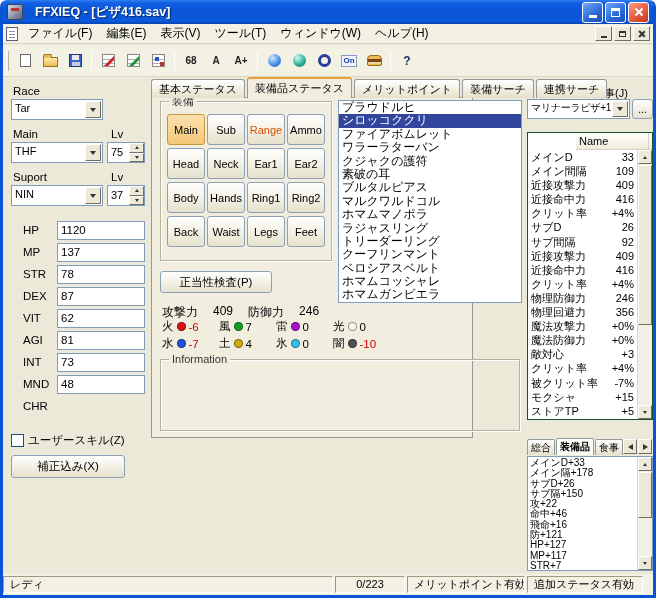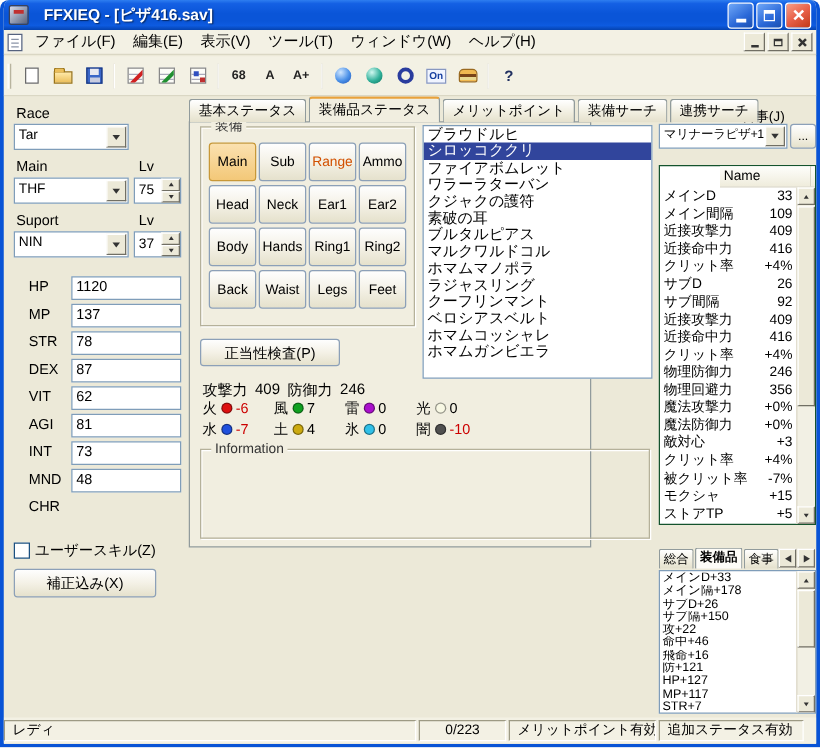--- a/index.html
+++ b/index.html
@@ -98,21 +98,21 @@
   .tabpanel { position:absolute; left:148px; top:97px; width:322px; height:341px; background:#F1EEE0; border:1px solid #919B9C;padding-left:12px; }
 
   .groupbox { position:absolute; border:1px solid #B5B19A; box-shadow:1px 1px 0 #FFF inset, 1px 1px 0 #FFF; }
   .group-label { position:absolute; top:-8px; left:8px; background:#F1EEE0; padding:0 3px; font-size:11px; color:#333; line-height:14px; }
   .equip-group { left:8px; top:3px; width:172px; height:160px; }
   .slot-grid { position:absolute; left:6px; top:12px; display:grid; grid-template-columns:repeat(4,38px); grid-auto-rows:31px; gap:3px 2px; }
   .slot { font-size:11px; }
   .slot.selected { background:linear-gradient(180deg,#FBE1B0,#F3C878); border-color:#C89838; }
   .slot.alert { color:#D25000; }
   .validate-btn { position:absolute; left:8px; top:173px; width:112px; height:22px; }
-  .atkdef { position:absolute; left:10px; top:206px; font-size:12px; display:flex; gap:6px; }
+  .atkdef { position:absolute; left:10px; top:206px; font-size:12px; display:flex; gap:15px; }
   .elem-grid { position:absolute; left:10px; top:222px; display:grid; grid-template-columns:repeat(4,57px); row-gap:4px; }
   .elem-cell { display:flex; align-items:center; gap:3px; height:13px; font-size:11.5px; }
   .elem-dot { width:9px; height:9px; border-radius:50%; border:1px solid rgba(0,0,0,.4); }
   .elem-val { min-width:18px; }
   .info-group { left:8px; top:261px; width:360px; height:72px; }
 
   
   .listbox { position:absolute; background:#fff; border:1px solid #7F9DB9; overflow:hidden; }
   .item-list { left:186px; top:2px; width:184px; height:203px; }
   .list-row { height:13.4px; line-height:13.4px; font-size:12px; padding:0 3px; white-space:nowrap; overflow:hidden; }
@@ -454,20 +454,21 @@
     <div class="list-row">ブラウドルヒ</div>
         <div class="list-row selected">シロッコククリ</div>
         <div class="list-row">ファイアボムレット</div>
         <div class="list-row">ワラーラターバン</div>
         <div class="list-row">クジャクの護符</div>
         <div class="list-row">素破の耳</div>
         <div class="list-row">ブルタルピアス</div>
         <div class="list-row">マルクワルドコル</div>
         <div class="list-row">ホマムマノポラ</div>
         <div class="list-row">ラジャスリング</div>
+        <div class="list-row">トリーダーリング</div>
         <div class="list-row">クーフリンマント</div>
         <div class="list-row">ベロシアスベルト</div>
         <div class="list-row">ホマムコッシャレ</div>
         <div class="list-row">ホマムガンビエラ</div>
       </div>
   </div>
 
   <span class="lbl" style="left:590px;top:86px;font-size:11px">食事(J)</span>
   <div class="combo" style="left:524px;top:99px;width:103px;height:20px">
     <span class="combo-text" style="font-size:10px;line-height:16px;letter-spacing:-0.3px">マリナーラピザ+1</span>

